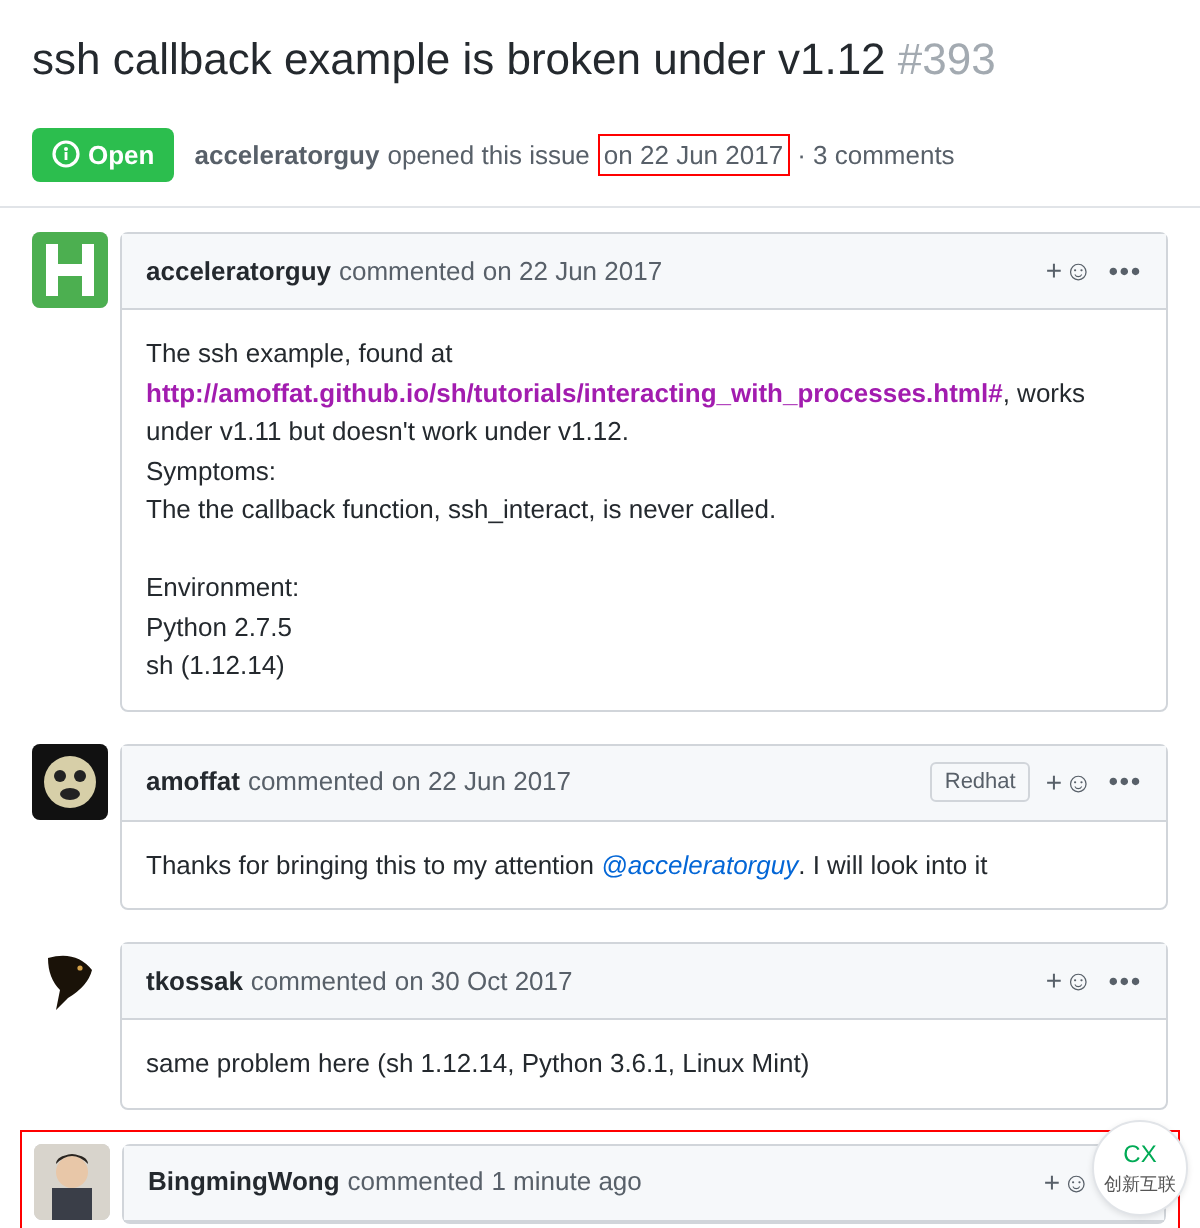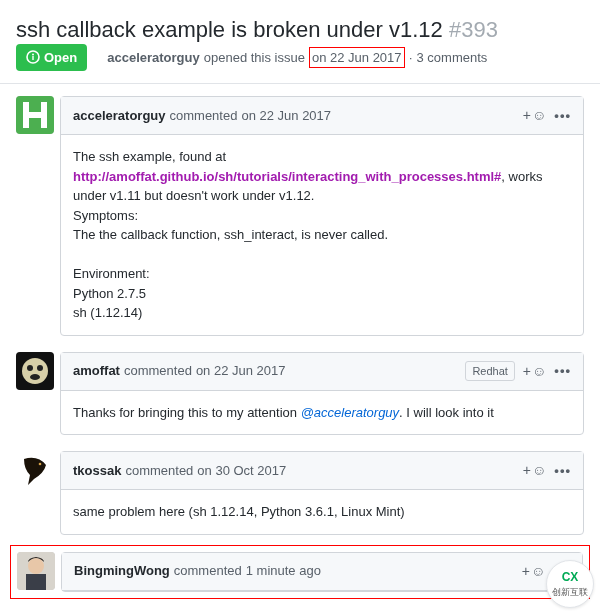--- a/index.html
+++ b/index.html
@@ -13,34 +13,34 @@
   }
   .issue-header {
     padding: 16px 16px 12px 16px;
     border-bottom: 1px solid #e1e4e8;
   }
   .issue-title-row {
     font-size: 22px;
     font-weight: 400;
     color: #24292e;
     line-height: 1.25;
-    margin-bottom: 0;
+    margin-bottom: 20px;
   }
   .issue-number { color: #a3aab1; font-weight: 300;}
   .meta-row { display: flex; align-items: center; gap: 4px; font-size: 13px; color: #586069; }
   .state-badge {
     display: inline-flex;
     align-items: center;
     background: #2cbe4e;
     color: #fff;
     padding: 4px 10px;
     border-radius: 4px;
     font-weight: 600;
     font-size: 13px;
-    margin-right: 16px;
+    margin-right: 6px;
   }
   .state-badge svg { margin-right: 4px; }
   .meta-author { color: #586069; font-weight: 600; }
   .red-box-inline { border: 1.5px solid red; padding: 0 2px; }
   .timeline { padding: 12px 16px 16px 16px; position:relative; }
   .timeline-item { display: flex; margin-bottom: 16px; position:relative; }
   .avatar-col { width: 44px; flex-shrink: 0; }
   .avatar {
     width: 38px; height: 38px;
     border-radius: 4px;
@@ -92,21 +92,21 @@
   .watermark {
     position: fixed;
     bottom: 6px; right: 6px;
     width:48px; height:48px;
     border-radius:50%;
     border:1px solid #e1e4e8;
     background:#fff;
     display:flex; flex-direction:column; align-items:center; justify-content:center;
     font-size:9px; color:#555; box-shadow:0 1px 3px rgba(0,0,0,.1);
   }
-  .watermark-top{font-size:12px; font-weight:bold; color:#0a5;}
+  .watermark-top{font-size:12px; font-weight:normal; color:#0a5;}
   .av-svg{width:38px;height:38px;}
 </style>
 </head>
 <body>
 
 <div class="issue-header">
   <div class="issue-title-row">
     <span>ssh callback example is broken under v1.12</span>
     <span class="issue-number">#393</span>
   </div>

